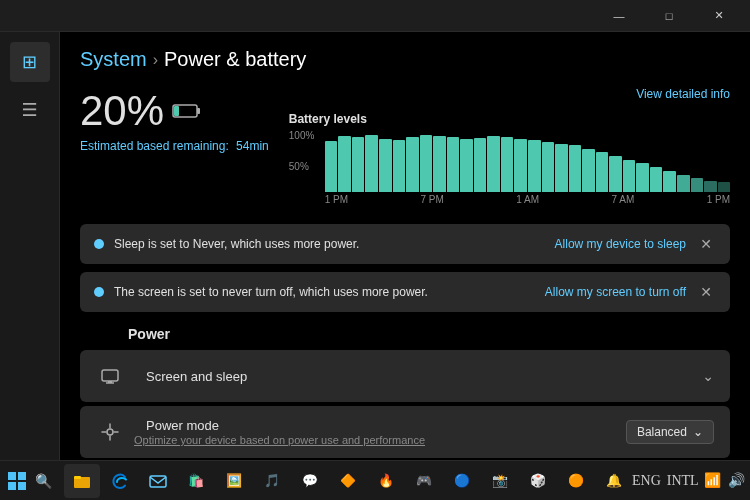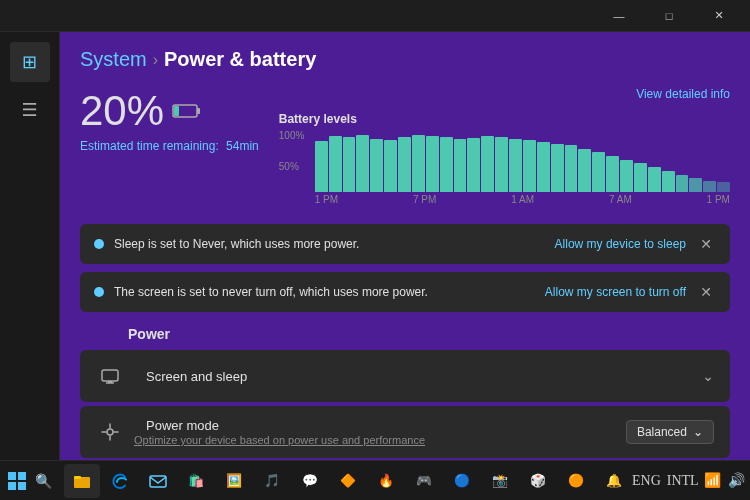--- a/index.html
+++ b/index.html
@@ -66,39 +66,39 @@
       font-size: 18px;
       cursor: pointer;
     }
     .sidebar-icon.active { background: #2d2d2d; color: #60cdff; }
 
     
     .main {
       flex: 1;
       padding: 16px 20px;
       overflow-y: auto;
-      background: #4c1d95;
+      background: #000000;
     }
 
     
     .breadcrumb {
       display: flex;
       align-items: center;
       gap: 6px;
       margin-bottom: 16px;
       color: #ccc;
       font-size: 20px;
       font-weight: 300;
     }
     .breadcrumb .parent {
       color: #60cdff;
       cursor: pointer;
     }
     .breadcrumb .separator { color: #888; font-size: 16px; }
-    .breadcrumb .current { color: #ffffff; font-weight: 700; }
+    .breadcrumb .current { color: #ffffff; font-weight: 400; }
 
     
     .top-section {
       display: flex;
       gap: 20px;
       margin-bottom: 14px;
     }
 
     .battery-percent-area {
       flex: 0 0 auto;
@@ -369,21 +369,21 @@
       <div class="battery-percent-area">
         <div class="battery-percent">
           <span>20%</span>
           <svg class="battery-icon-svg" viewBox="0 0 30 18">
             <rect x="1" y="3" width="24" height="12" rx="2" fill="none" stroke="#aaa" stroke-width="1.5"></rect>
             <rect x="25" y="6" width="3" height="6" rx="1" fill="#aaa"></rect>
             <rect x="2" y="4" width="5" height="10" rx="1" fill="#4ec9b0"></rect>
           </svg>
         </div>
         <div class="estimated-time">
-          <span>Estimated time remaining:</span>
+          <span>Estimated based remaining:</span>
           <span style="color:#60cdff; margin-left:4px;">54min</span>
         </div>
       </div>
 
       <div class="battery-chart-area">
         <div class="chart-header">
           <span class="chart-title">Battery levels</span>
           <span class="chart-link">View detailed info</span>
         </div>
         <div class="chart-container">

